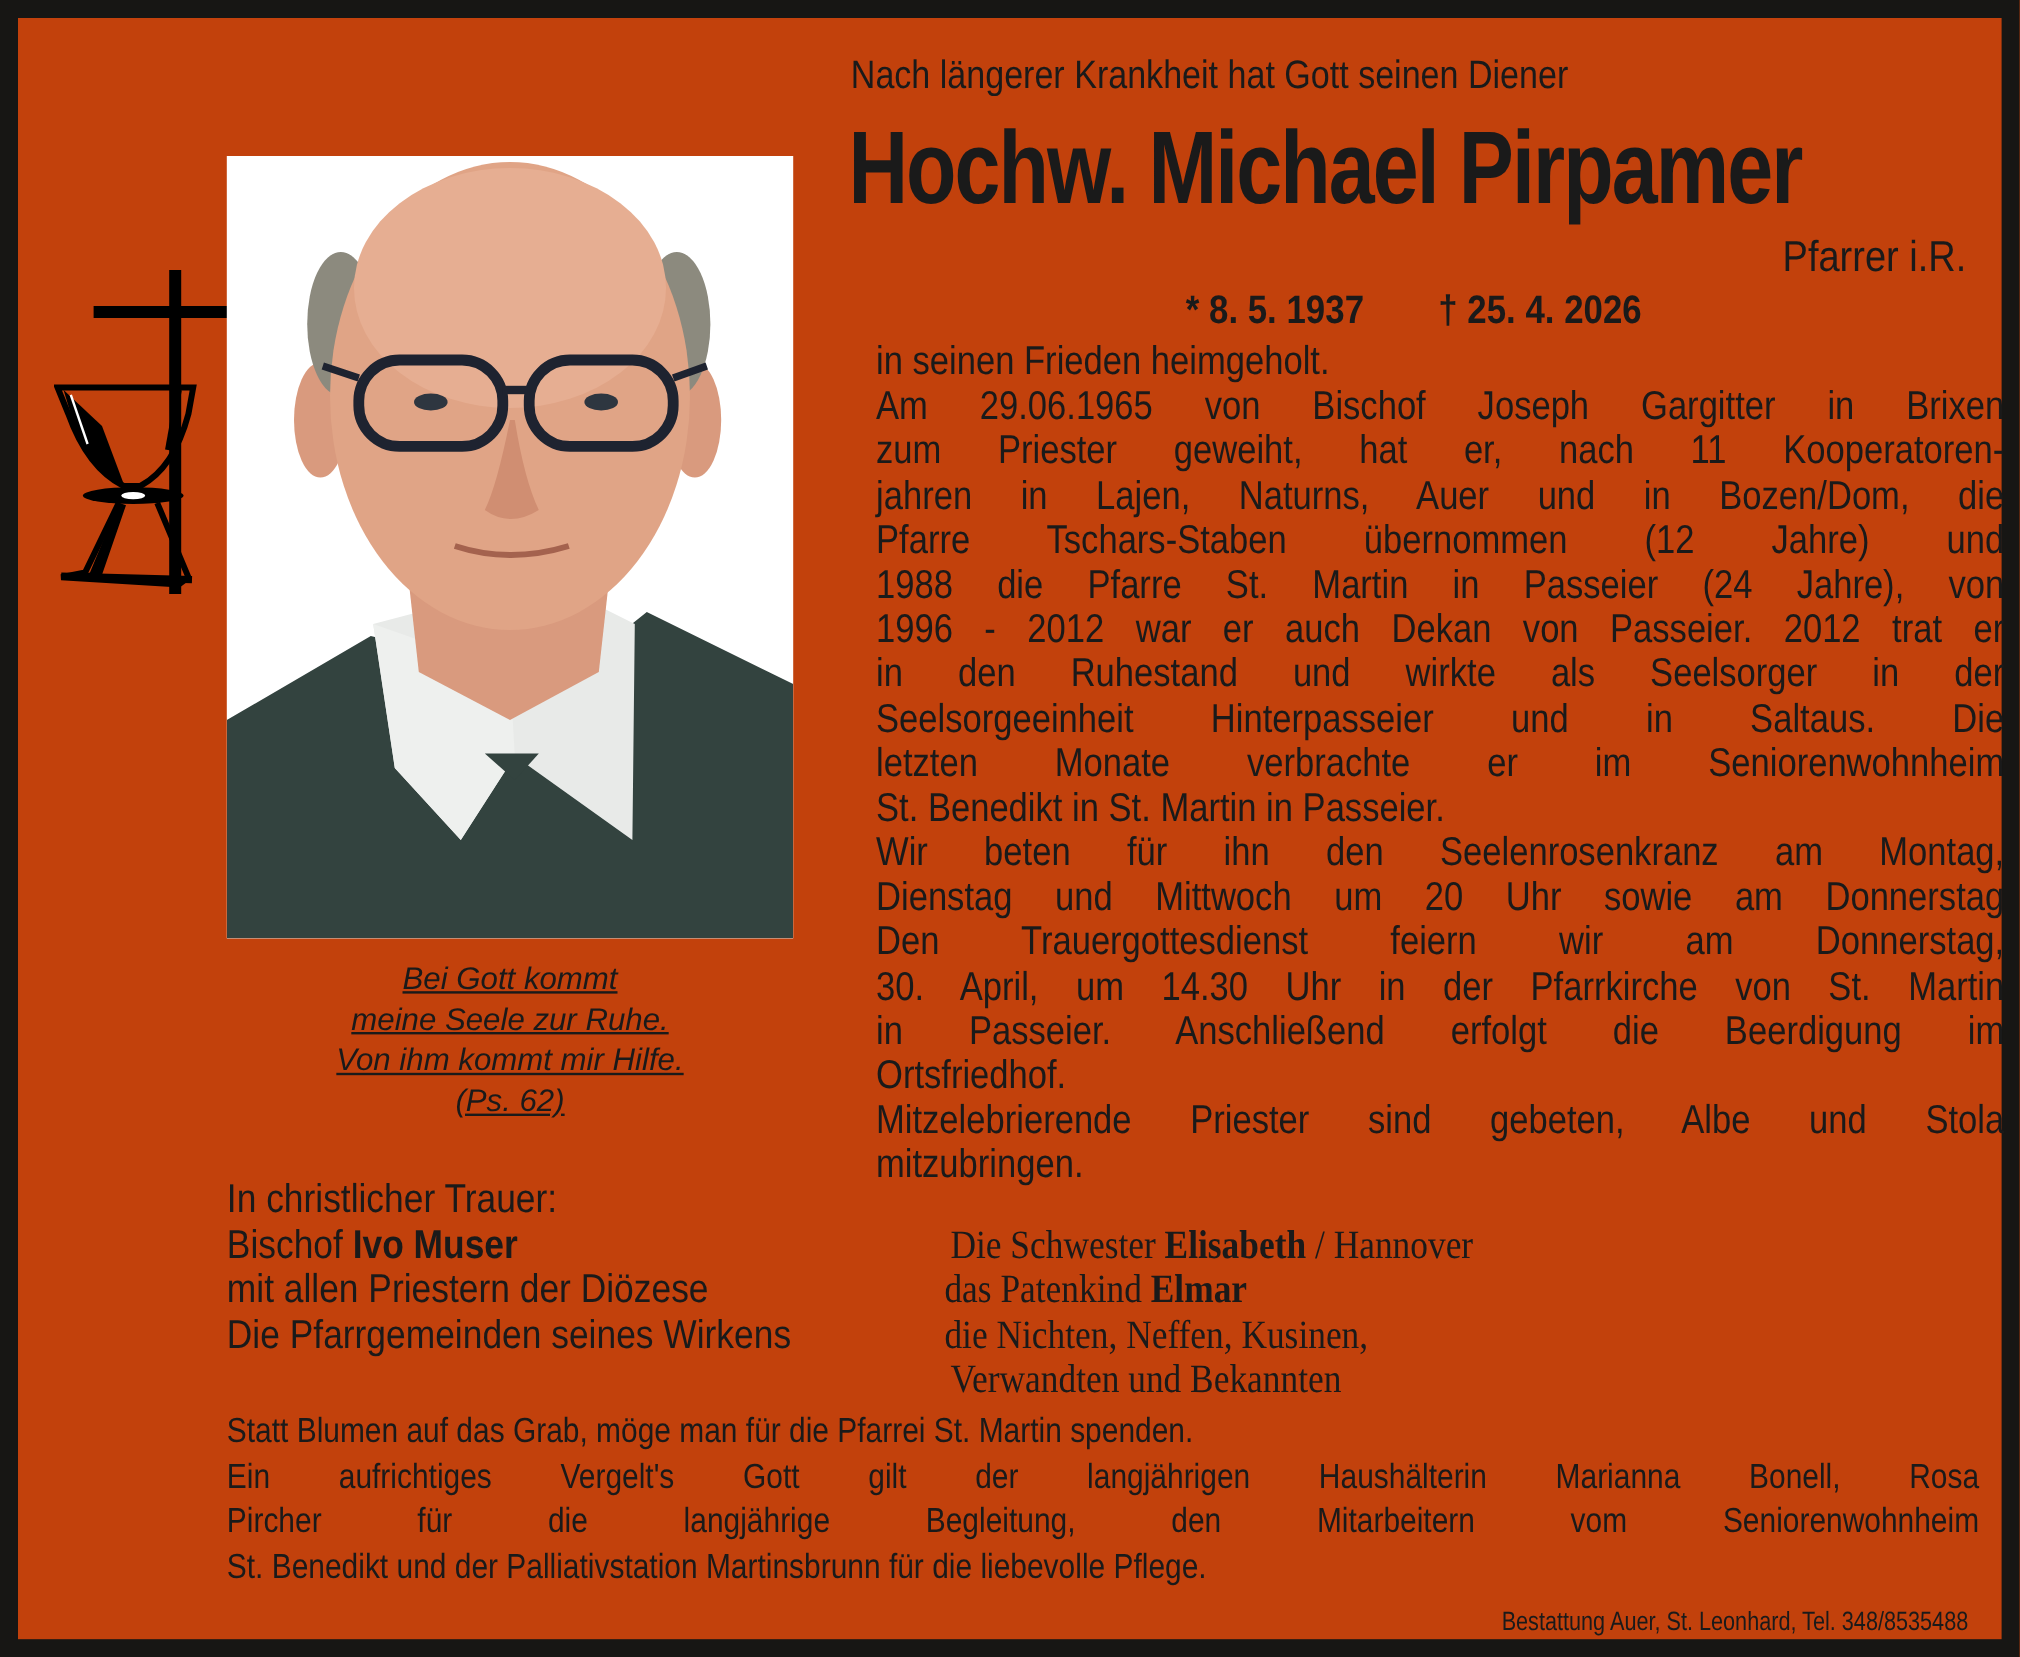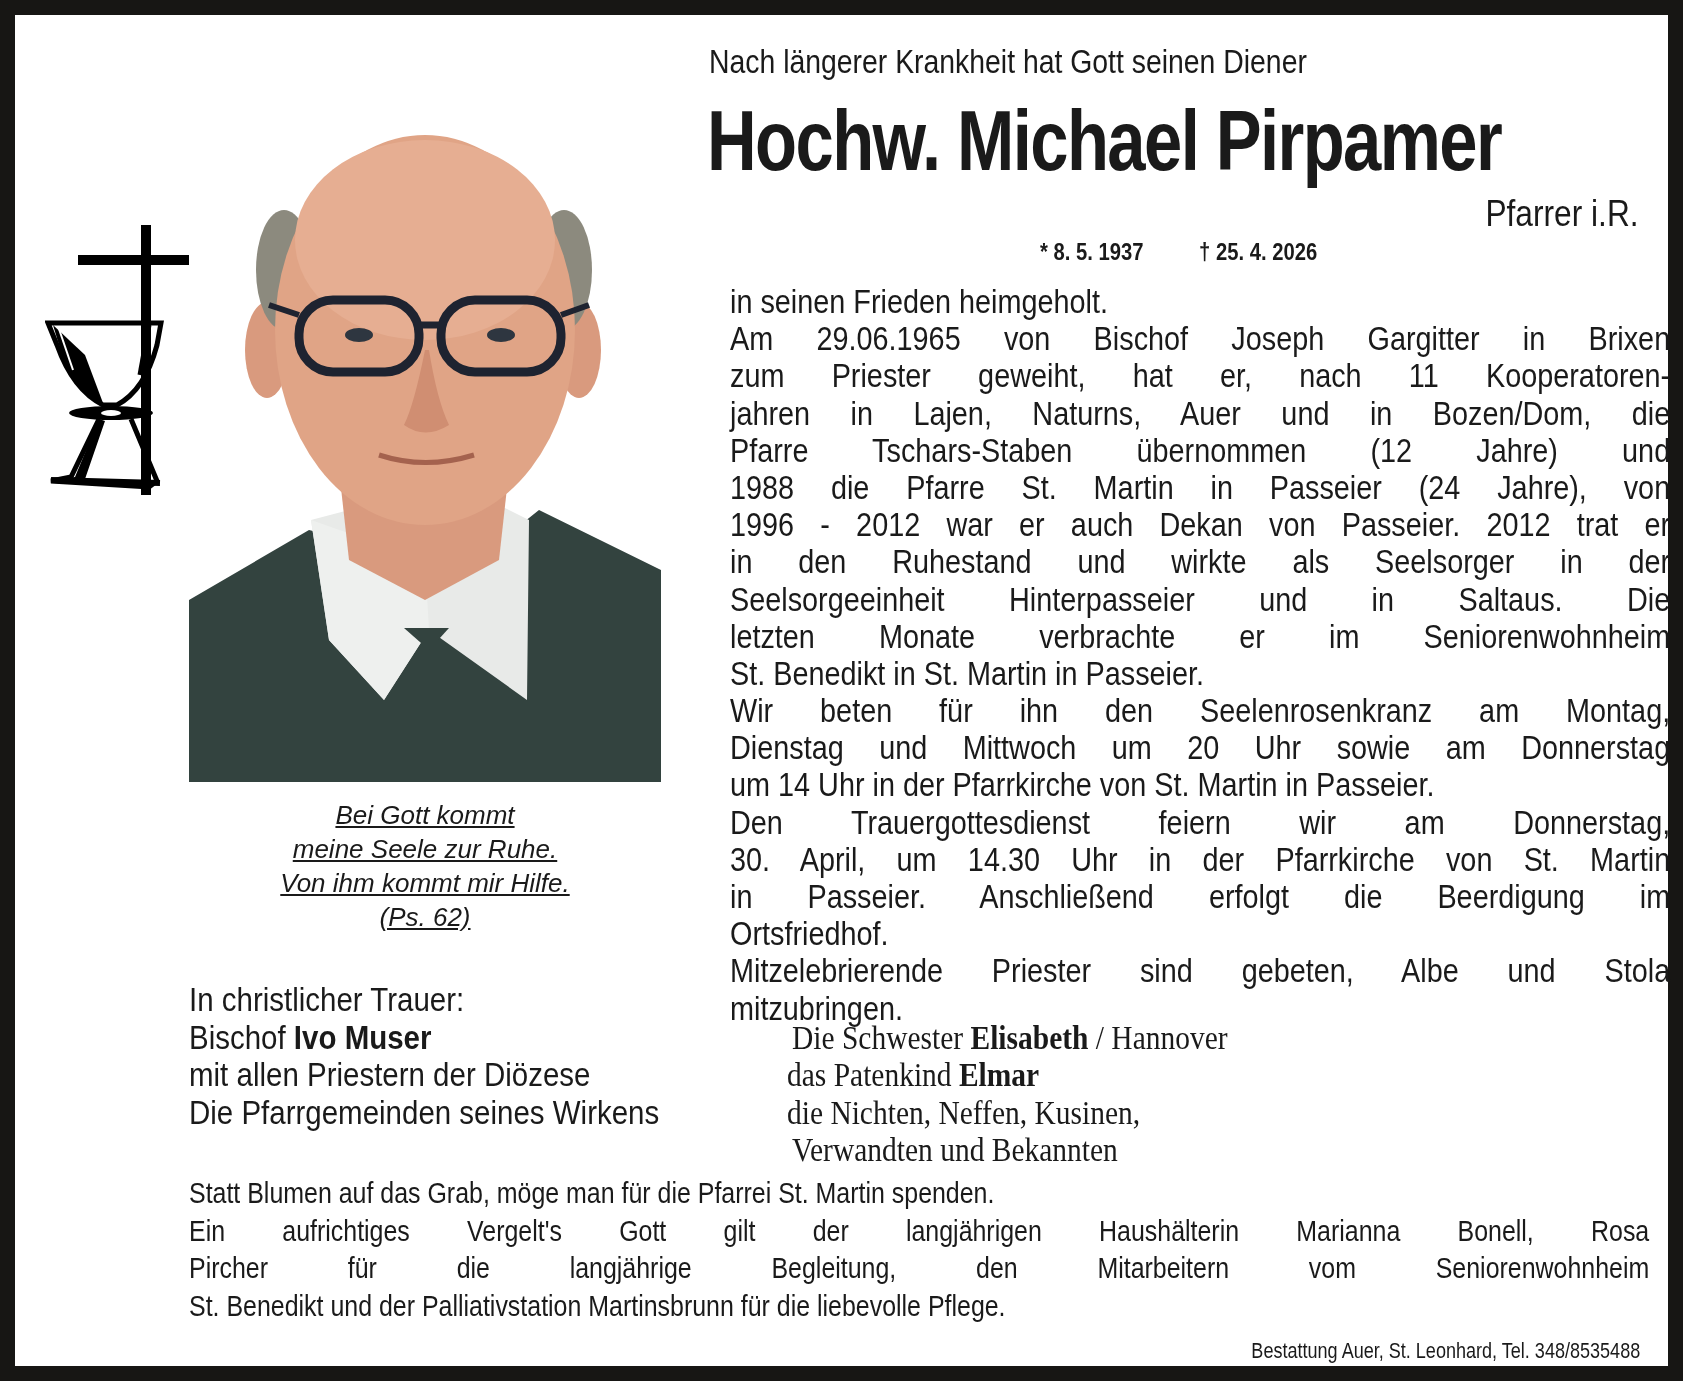--- a/index.html
+++ b/index.html
@@ -1,25 +1,25 @@
 <!DOCTYPE html>
 <html><head>
 <meta charset="utf-8">
 <style>
   html, body { margin:0; padding:0; }
   body { width:1683px; height:1381px; background:#171614; position:relative; overflow:hidden;
          font-family:"Liberation Sans", sans-serif; color:#1a1a1a; }
-  .page { position:absolute; left:15px; top:15px; width:1653px; height:1351px; background:#ffffff; }
+  .page { position:absolute; left:15px; top:15px; width:1653px; height:1351px; background:#c2410c; }
   .abs { position:absolute; white-space:nowrap; }
   .cond { transform-origin:left top; }
   .intro { left:694px; top:28px; font-size:33px; transform:scaleX(0.86); }
   .name { left:692px; top:76px; font-size:86px; font-weight:bold; letter-spacing:-2px; transform:scaleX(0.80); }
   .title { left:0; width:100%; top:178px; font-size:36px; font-weight:normal; text-align:right; }
   .titlewrap { position:absolute; left:694px; width:940px; top:0; height:300px; }
-  .dates { left:0; width:100%; top:224px; font-size:23px; font-weight:bold; text-align:center; }
+  .dates { left:0; width:100%; top:224px; font-size:33px; font-weight:bold; text-align:center; }
   .dates span { display:inline-block; transform:scaleX(0.88); }
   .dates .gap { display:inline-block; width:40px; }
   .body { position:absolute; left:694px; top:268px; width:940px; font-size:33.5px; line-height:37.2px;margin-left:21px; }
   .body .line { display:block; text-align:justify; text-align-last:justify; height:37.2px; overflow:visible; white-space:nowrap; }
   .body .line.last { text-align-last:left; }
   .body .line span { display:inline-block; transform-origin:left top; transform:scaleX(0.86); width:116.3%; text-align:justify; text-align-last:justify; white-space:normal; }
   .body .line.last span { text-align-last:left; }
   .photo { position:absolute; left:174px; top:115px; width:472px; height:652px; overflow:hidden; background:#fff; }
   .verse { position:absolute; left:174px; top:783px; width:472px; text-align:center; font-style:italic; font-size:26px; line-height:34px;text-decoration:underline; }
   .mourn { position:absolute; font-size:33.5px; line-height:37.5px; }
@@ -115,21 +115,20 @@
     <div class="line"><span>jahren in Lajen, Naturns, Auer und in Bozen/Dom, die</span></div>
     <div class="line"><span>Pfarre Tschars-Staben übernommen (12 Jahre) und</span></div>
     <div class="line"><span>1988 die Pfarre St. Martin in Passeier (24 Jahre), von</span></div>
     <div class="line"><span>1996 - 2012 war er auch Dekan von Passeier. 2012 trat er</span></div>
     <div class="line"><span>in den Ruhestand und wirkte als Seelsorger in der</span></div>
     <div class="line"><span>Seelsorgeeinheit Hinterpasseier und in Saltaus. Die</span></div>
     <div class="line"><span>letzten Monate verbrachte er im Seniorenwohnheim</span></div>
     <div class="line last"><span>St. Benedikt in St. Martin in Passeier.</span></div>
     <div class="line"><span>Wir beten für ihn den Seelenrosenkranz am Montag,</span></div>
     <div class="line"><span>Dienstag und Mittwoch um 20 Uhr sowie am Donnerstag</span></div>
-    <div class="line last"><span>um 14 Uhr in der Pfarrkirche von St. Martin in Passeier.</span></div>
     <div class="line"><span>Den Trauergottesdienst feiern wir am Donnerstag,</span></div>
     <div class="line"><span>30. April, um 14.30 Uhr in der Pfarrkirche von St. Martin</span></div>
     <div class="line"><span>in Passeier. Anschließend erfolgt die Beerdigung im</span></div>
     <div class="line last"><span>Ortsfriedhof.</span></div>
     <div class="line"><span>Mitzelebrierende Priester sind gebeten, Albe und Stola</span></div>
     <div class="line last"><span>mitzubringen.</span></div>
   </div>
 
   <div class="verse">
     <div>Bei Gott kommt</div>

